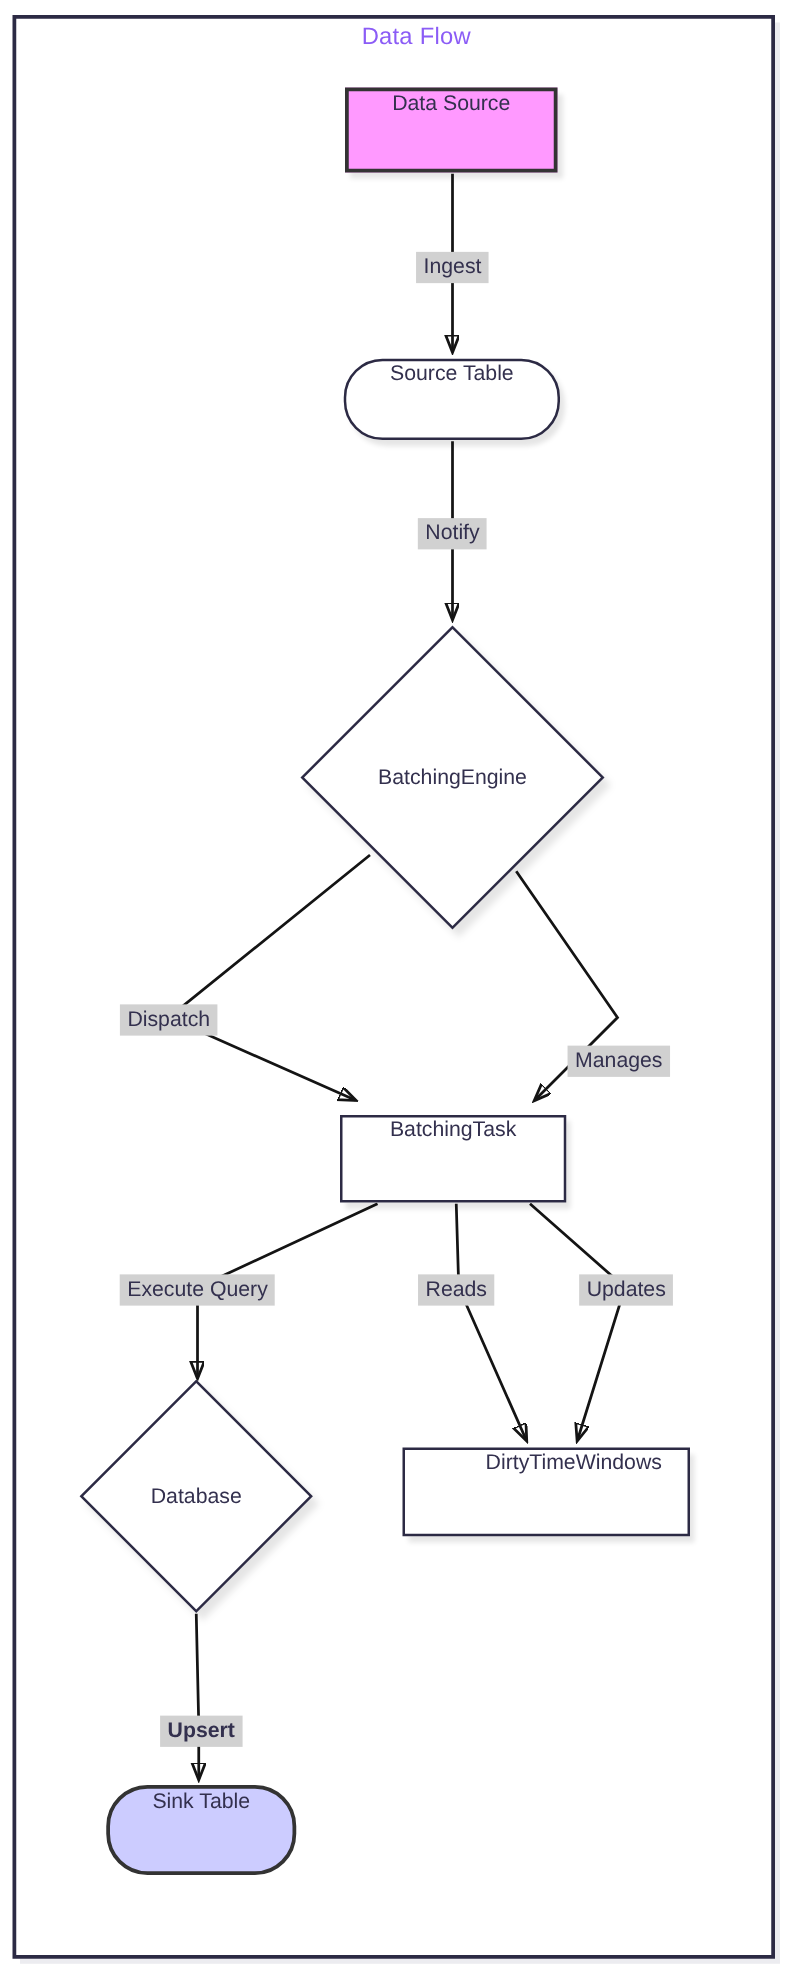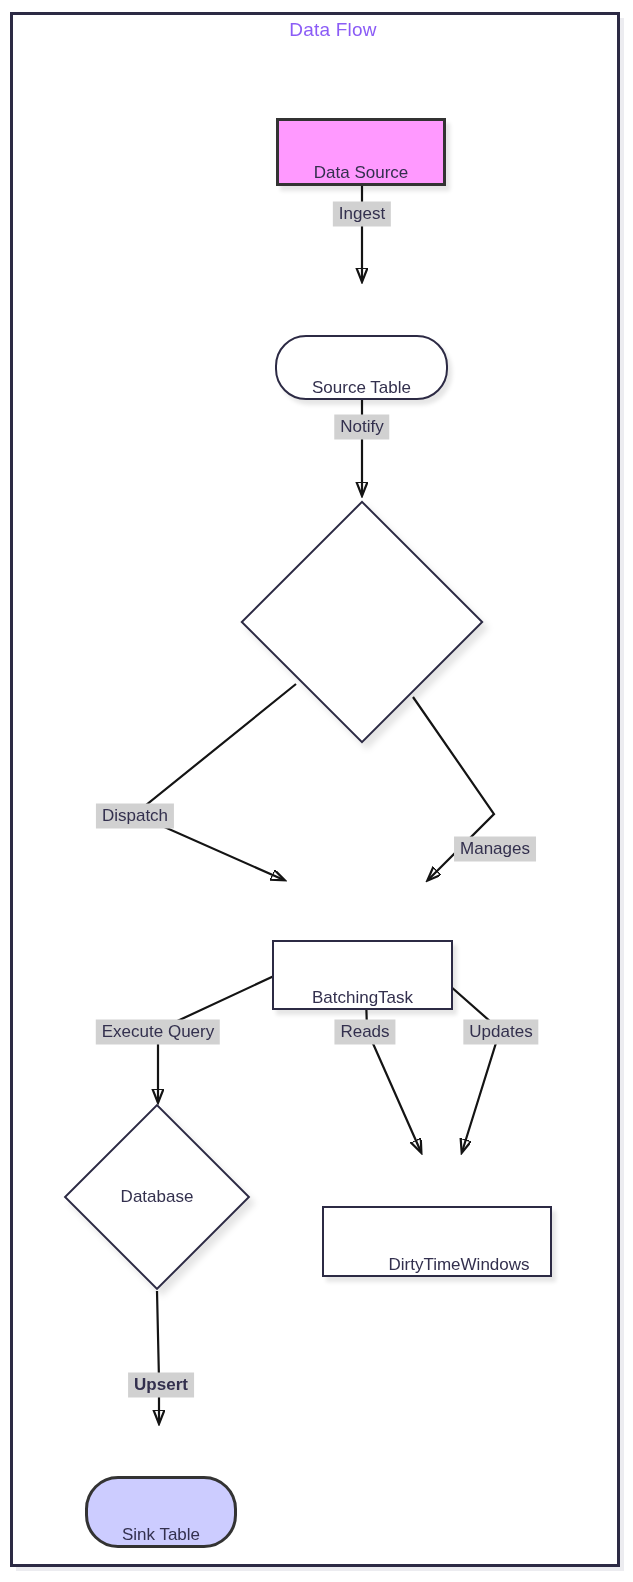--- a/index.html
+++ b/index.html
@@ -40,25 +40,24 @@
   }
   svg.edges path {
     fill: none;
     stroke: #141414;
     stroke-width: 2.2px;
   }
   
   .node {
     position: absolute;
     z-index: 2;
-    display: flex; align-items: flex-end; justify-content: center;
+    display: flex; align-items: flex-start; justify-content: center;
     font-size: 17px;
     color: var(--node-text, #33304e);
     text-align: center;
-    margin-top: 48px;
   }
   .rect-node {
     background: #ffffff;
     border: 2.5px solid var(--node-border, #2c2a44);
     box-shadow: 4px 5px 4px rgba(0,0,0,0.10);
   }
   .stadium-node {
     background: #ffffff;
     border: 2.5px solid var(--node-border, #2c2a44);
     border-radius: 31px;
@@ -135,20 +134,23 @@
     <span>Data Source</span>
   </div>
 
   <div class="node stadium-node" id="node-source-table" style="left:275px; top:287px; width:173px; height:65px;">
     <span>Source Table</span>
   </div>
 
   <div class="diamond-wrap" style="left:276px; top:536px; width:172px; height:172px;">
     <div class="diamond-shape"></div>
   </div>
+  <div class="diamond-label" style="left:242px; top:600px; width:240px; height:44px;">
+    <span>BatchingEngine</span>
+  </div>
 
   <div class="node rect-node" id="node-batching-task" style="left:272px; top:892px; width:181px; height:70px;">
     <span>BatchingTask</span>
   </div>
 
   <div class="diamond-wrap" style="left:91px; top:1131px; width:132px; height:132px;">
     <div class="diamond-shape"></div>
   </div>
   <div class="diamond-label" style="left:67px; top:1175px; width:180px; height:44px;">
     <span>Database</span>

